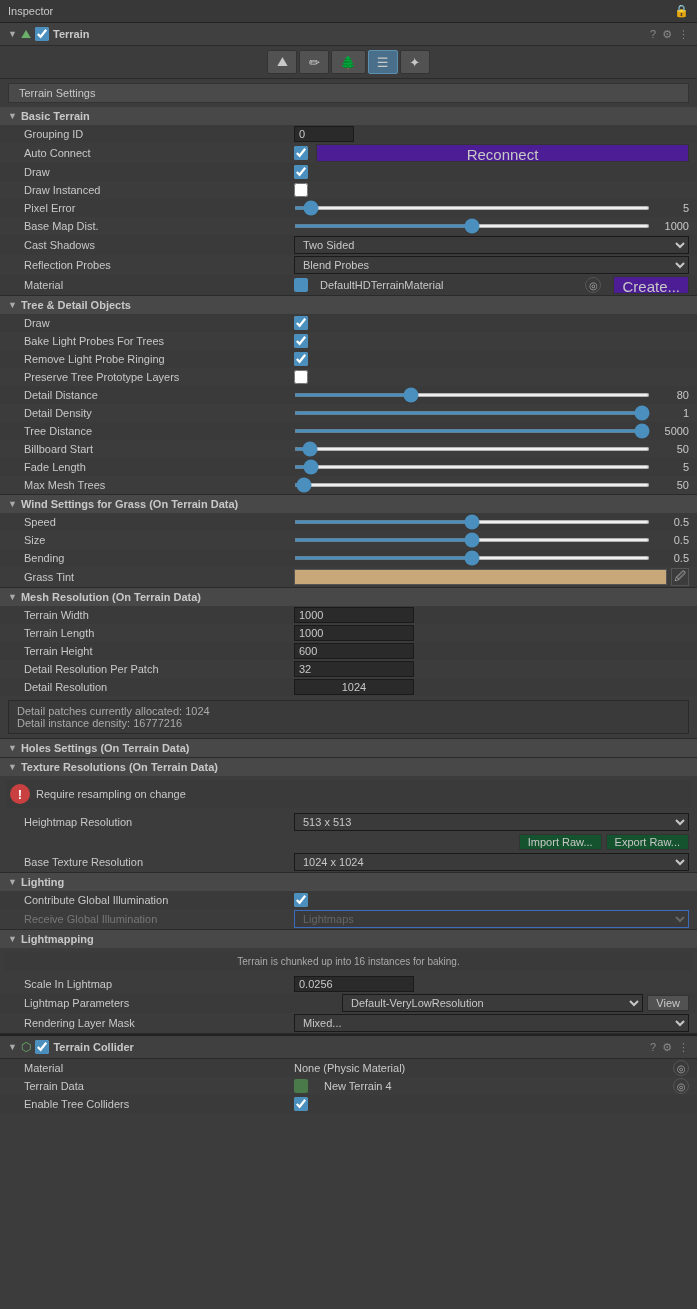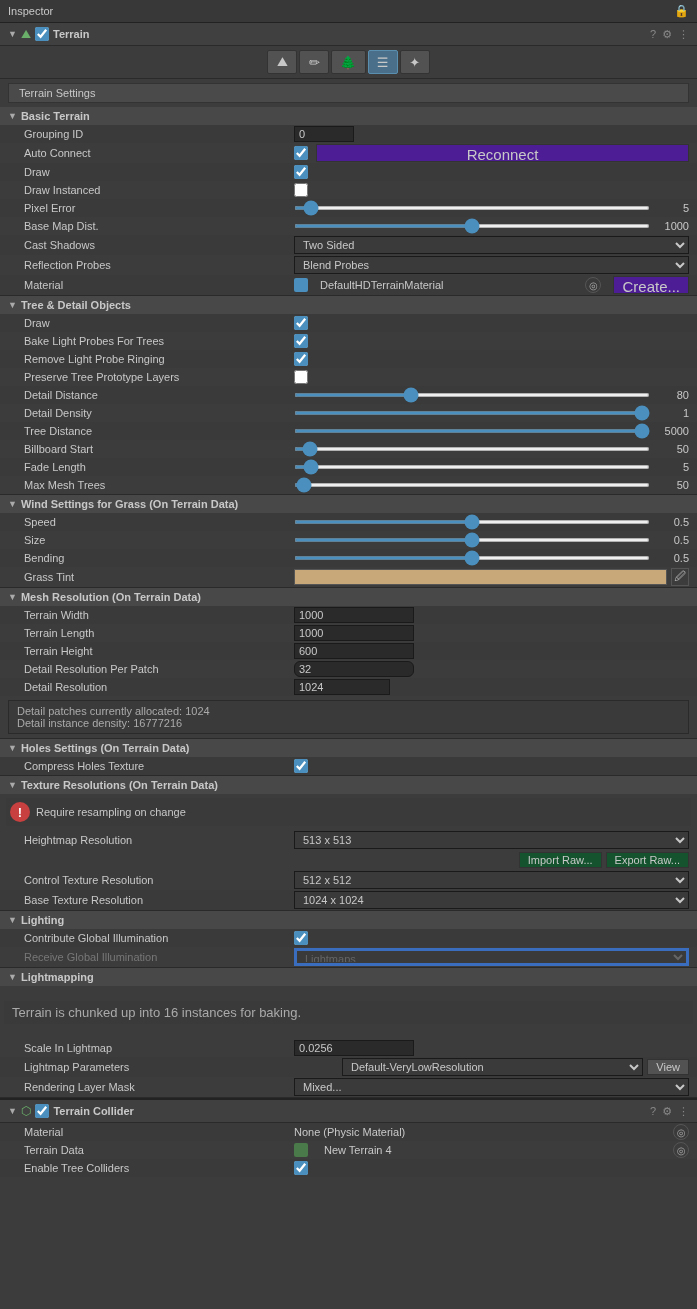--- a/index.html
+++ b/index.html
@@ -259,23 +259,24 @@
       border: 1px solid #333;
       color: #c8c8c8;
       padding: 1px 8px;
       font-size: 11px;
       cursor: pointer;
     }
 
     .lightmap-info {
       background: #3a3a3a;
       padding: 4px 8px;
-      margin: 15px 4px;
-      font-size: 13px;
+      margin: 4px 4px;
+      font-size: 10px;
       color: #aaa;
+      text-align: center;
     }
 
     .view-btn {
       background: #525252;
       border: 1px solid #333;
       color: #c8c8c8;
       padding: 1px 8px;
       font-size: 11px;
       cursor: pointer;
     }
@@ -283,21 +284,21 @@
     .sub-component {
       border-top: 2px solid #222;
     }
 
     .disabled-label {
       color: #777;
     }
     .disabled-dropdown {
       color: #777;
       background: #3a3a3a;
-      border: 3px solid #3b82f6;
+      border: 1px solid #3b82f6;
     }
 
     .terrain-data-icon {
       width: 14px;
       height: 14px;
       background: #4a7a4a;
       border-radius: 2px;
       display: inline-block;
     }
   </style>
@@ -562,47 +563,41 @@
   <div class="prop-row">
     <span class="prop-label">Terrain Height</span>
     <div class="prop-value">
       <input class="text-input" value="600" style="width: 120px;">
     </div>
   </div>
 
   <div class="prop-row">
     <span class="prop-label">Detail Resolution Per Patch</span>
     <div class="prop-value">
-      <input class="text-input" value="32" style="width: 120px; border-radius: 6px;">
+      <input class="text-input" value="32" style="width: 120px;">
     </div>
   </div>
 
   <div class="prop-row">
     <span class="prop-label">Detail Resolution</span>
     <div class="prop-value">
-      <input class="text-input" value="1024" style="width: 96px;">
+      <input class="text-input" value="1024" style="width: 120px; text-align: center;">
     </div>
   </div>
 
   <div class="info-box">
     <div>Detail patches currently allocated: 1024</div>
     <div>Detail instance density: 16777216</div>
   </div>
 </div>
 
 <div class="section">
   <div class="section-header">
     <span class="arrow">▼</span>
     <span class="title">Holes Settings (On Terrain Data)</span>
-  </div>
-  <div class="prop-row">
-    <span class="prop-label">Compress Holes Texture</span>
-    <div class="prop-value">
-      <input type="checkbox" class="checkbox" checked="" style="">
-    </div>
   </div>
 </div>
 
 <div class="section">
   <div class="section-header">
     <span class="arrow">▼</span>
     <span class="title">Texture Resolutions (On Terrain Data)</span>
   </div>
 
   <div class="warning-box">
@@ -619,30 +614,20 @@
         <option>1025 x 1025</option>
       </select>
     </div>
   </div>
 
   <div class="import-export-row">
     <button class="action-btn">Import Raw...</button>
     <button class="action-btn">Export Raw...</button>
   </div>
 
-  <div class="prop-row">
-    <span class="prop-label">Control Texture Resolution</span>
-    <div class="prop-value">
-      <select class="dropdown">
-        <option>512 x 512</option>
-        <option>256 x 256</option>
-        <option>1024 x 1024</option>
-      </select>
-    </div>
-  </div>
 
   <div class="prop-row">
     <span class="prop-label">Base Texture Resolution</span>
     <div class="prop-value">
       <select class="dropdown">
         <option>1024 x 1024</option>
         <option>512 x 512</option>
         <option>2048 x 2048</option>
       </select>
     </div>

